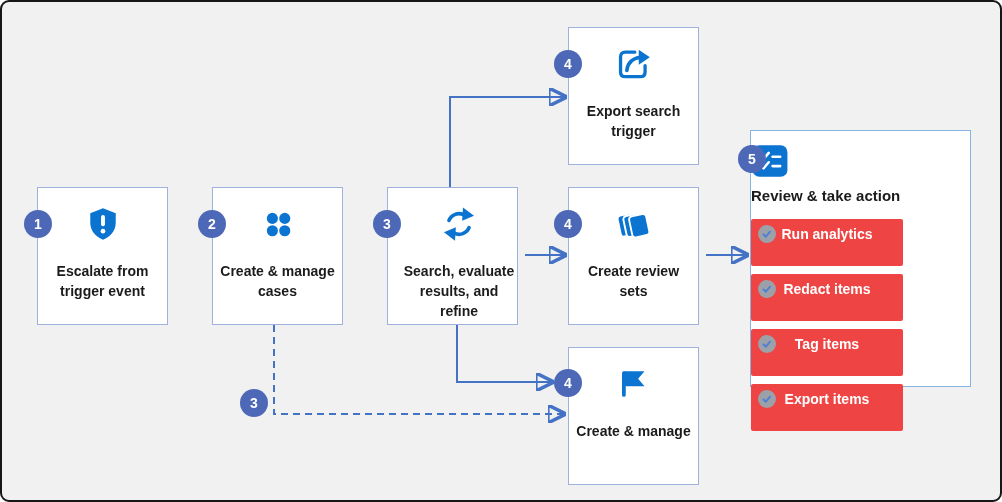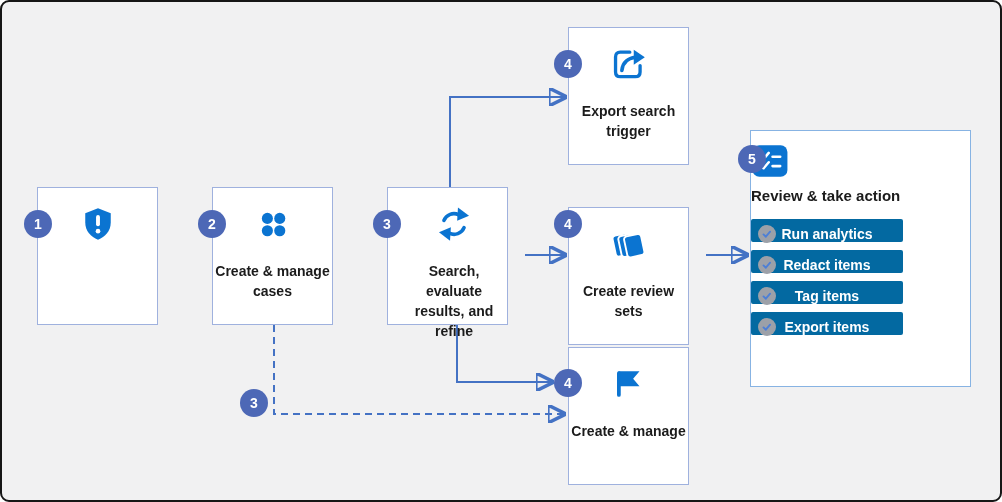--- a/index.html
+++ b/index.html
@@ -8,21 +8,21 @@
     position:relative;width:1002px;height:502px;
     background:#f1f1f2;border:2px solid #161616;border-radius:9px;
     overflow:hidden;
     font-family:"Liberation Sans", sans-serif;
   }
   .lines{position:absolute;left:0;top:0;z-index:1;}
   .lines path{stroke:#4472c4;stroke-width:2;fill:none;}
   .lines path.dashed{stroke-dasharray:7 5;}
 
   .box{
-    position:absolute;width:121px;height:138px;background:#ffffff;
+    position:absolute;width:131px;height:138px;background:#ffffff;
     border:1px solid #9fb1de;z-index:2;
     display:flex;flex-direction:column;align-items:center;
   }
   .box .icon{margin-top:17px;height:38px;display:flex;align-items:center;justify-content:center;}
   .box .label{margin-top:18px;text-align:center;font-size:14px;line-height:20px;font-weight:700;color:#1b1b1b;}
 
   .badge{
     position:absolute;width:28px;height:28px;border-radius:50%;
     background:#4d68b6;color:#ffffff;font-size:14px;font-weight:700;
     display:flex;align-items:center;justify-content:center;z-index:3;
@@ -30,21 +30,21 @@
 
   .panel{
     position:absolute;left:748px;top:128px;width:221px;height:257px;
     background:#ffffff;border:1px solid #87b3e3;z-index:2;
     display:flex;flex-direction:column;align-items:flex-start;
   }
   .panel .icon{margin-top:13px;height:34px;display:flex;align-items:center;justify-content:center;}
   .panel-title{margin-top:9px;font-size:15px;font-weight:700;color:#1b1b1b;}
   .chips{margin-top:15px;display:flex;flex-direction:column;gap:8px;}
   .chip{
-    position:relative;width:152px;height:23px;background:#0369a1;border-radius:2px;
+    position:relative;width:152px;height:47px;background:#ef4444;border-radius:2px;
   }
   .chip-check{
     position:absolute;left:7px;top:6px;width:18px;height:18px;border-radius:50%;
     background:#9ca0a8;display:flex;align-items:center;justify-content:center;
   }
   .chip-label{
     display:block;width:100%;text-align:center;line-height:30px;
     color:#ffffff;font-size:14px;font-weight:600;
   }
 </style>
@@ -67,20 +67,24 @@
   </svg>
 
   <div class="box" style="left:35px;top:185px;">
     <span class="icon">
       <svg width="36" height="36" viewBox="0 0 48 48">
         <path d="M24 3 L41 9.5 V22 C41 33.5 33.5 40.8 24 45 C14.5 40.8 7 33.5 7 22 V9.5 Z" fill="#0b74d1"></path>
         <rect x="21.4" y="12" width="5.2" height="15" rx="2.6" fill="#ffffff"></rect>
         <circle cx="24" cy="33.5" r="3.1" fill="#ffffff"></circle>
       </svg>
     </span>
+    <div class="label">
+      <div>Escalate from</div>
+      <div>trigger event</div>
+    </div>
   </div>
 
   <div class="box" style="left:210px;top:185px;">
     <span class="icon">
       <svg width="36" height="36" viewBox="0 0 48 48">
         <circle cx="16.5" cy="16.5" r="7.4" fill="#0b74d1"></circle>
         <circle cx="33" cy="16.5" r="7.4" fill="#0b74d1"></circle>
         <circle cx="16.5" cy="33" r="7.4" fill="#0b74d1"></circle>
         <circle cx="33" cy="33" r="7.4" fill="#0b74d1"></circle>
       </svg>
@@ -113,21 +117,21 @@
         <path d="M16 32 C17 22 24 16.5 33 15.5" stroke="#0b74d1" stroke-width="4.6" fill="none" stroke-linecap="round"></path>
         <polygon points="31,6 45,15.5 31,25" fill="#0b74d1"></polygon>
       </svg>
     </span>
     <div class="label">
       <div>Export search</div>
       <div>trigger</div>
     </div>
   </div>
 
-  <div class="box" style="left:566px;top:185px;margin-top:20px;">
+  <div class="box" style="left:566px;top:185px;">
     <span class="icon">
       <svg width="38" height="38" viewBox="0 0 48 48">
         <g transform="rotate(-12 24 24)">
           <rect x="5" y="10" width="20" height="27" rx="4" fill="#0b74d1" stroke="#ffffff" stroke-width="2.4"></rect>
           <rect x="12" y="12" width="20" height="27" rx="4" fill="#0b74d1" stroke="#ffffff" stroke-width="2.4"></rect>
           <rect x="19" y="14" width="22" height="27" rx="4" fill="#0b74d1" stroke="#ffffff" stroke-width="2.4"></rect>
         </g>
       </svg>
     </span>
     <div class="label">

